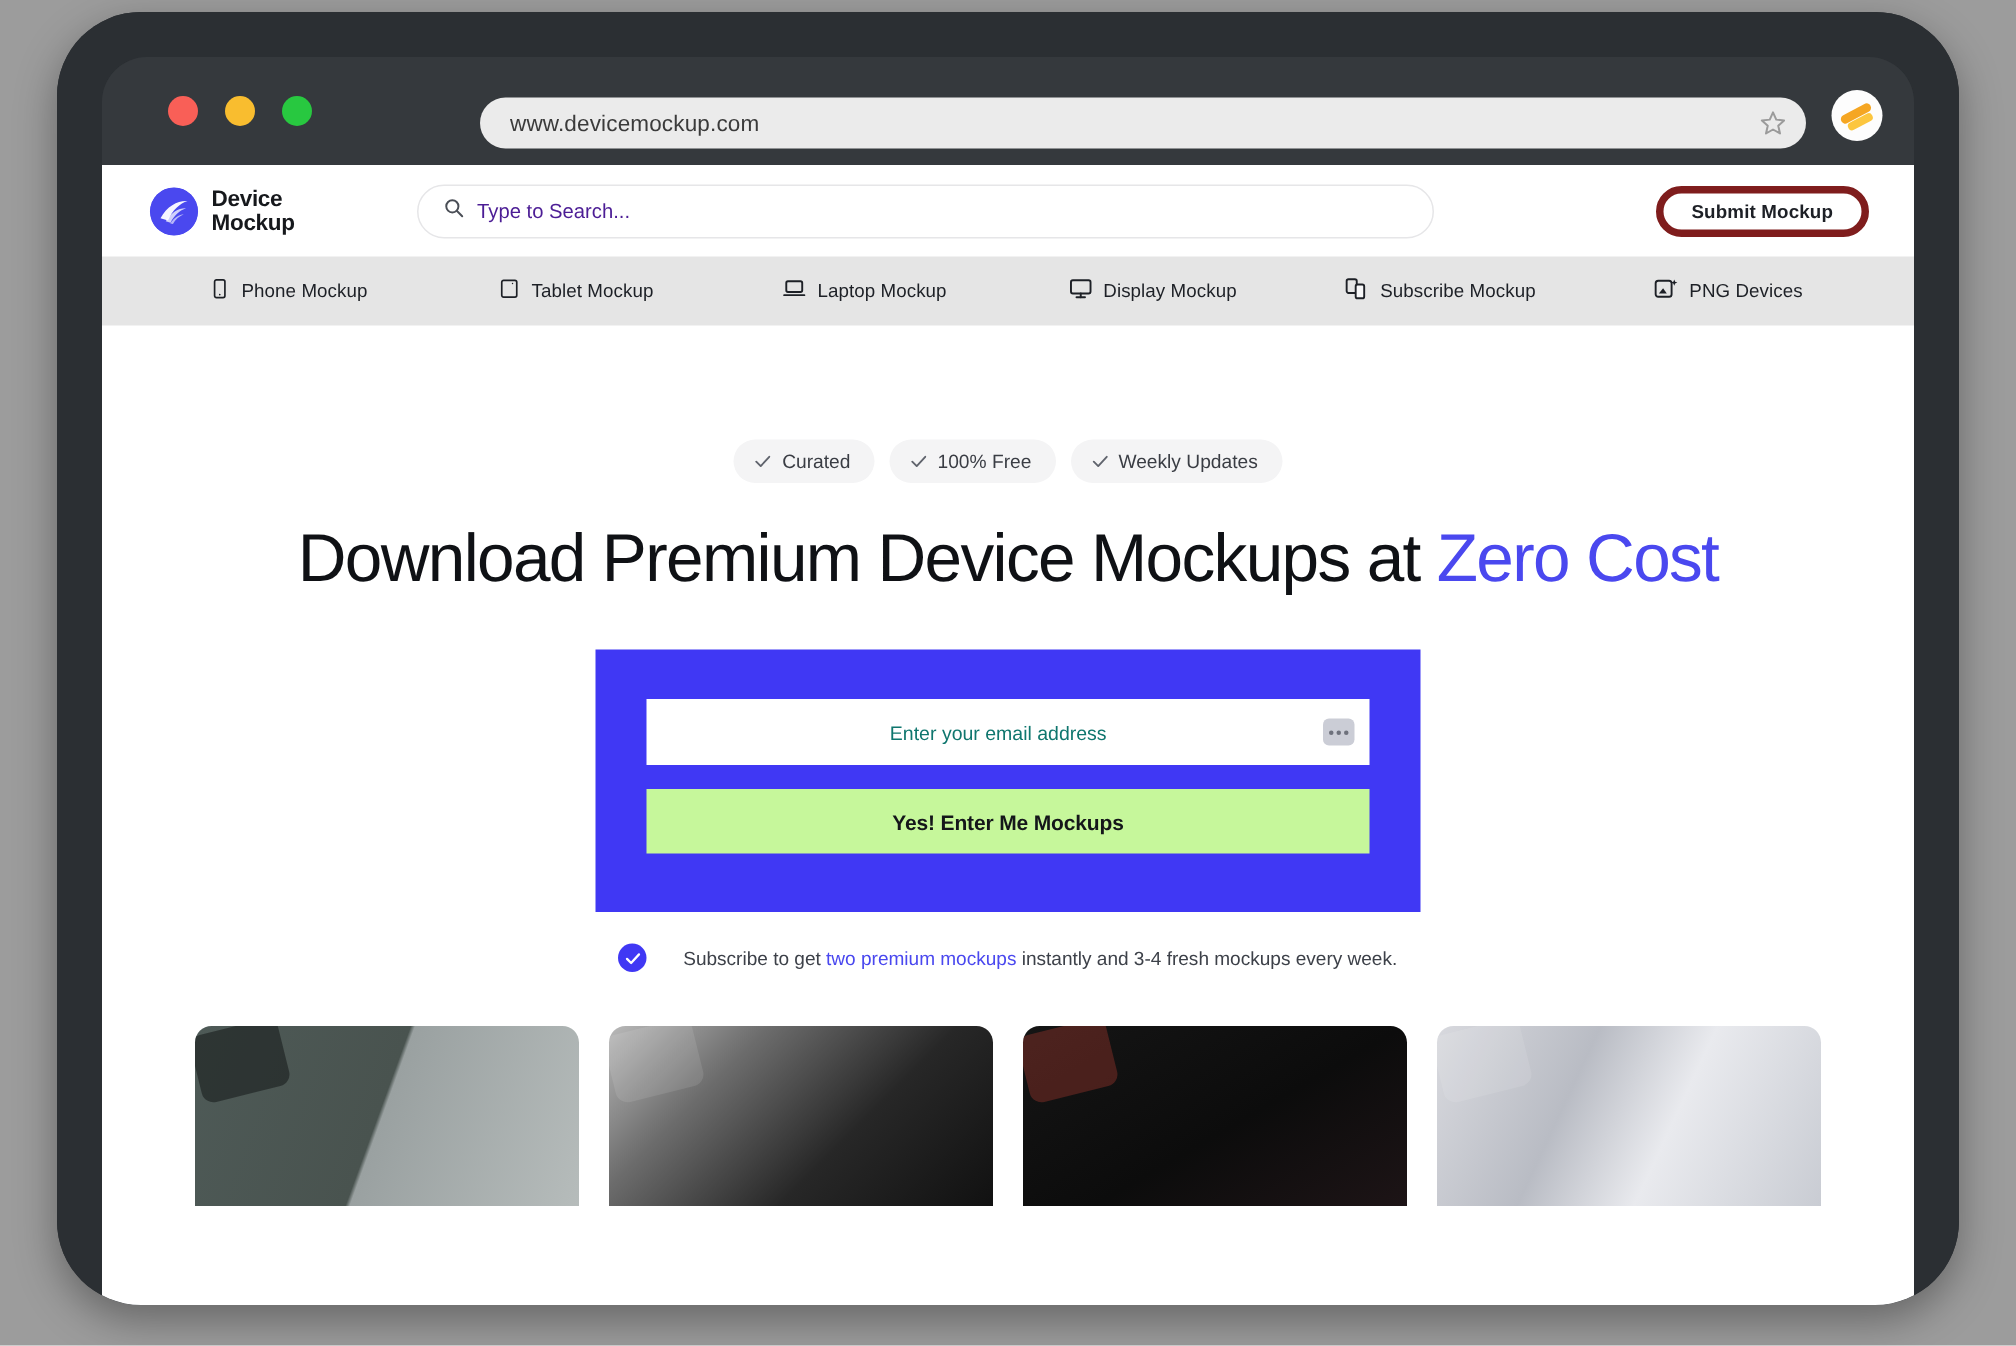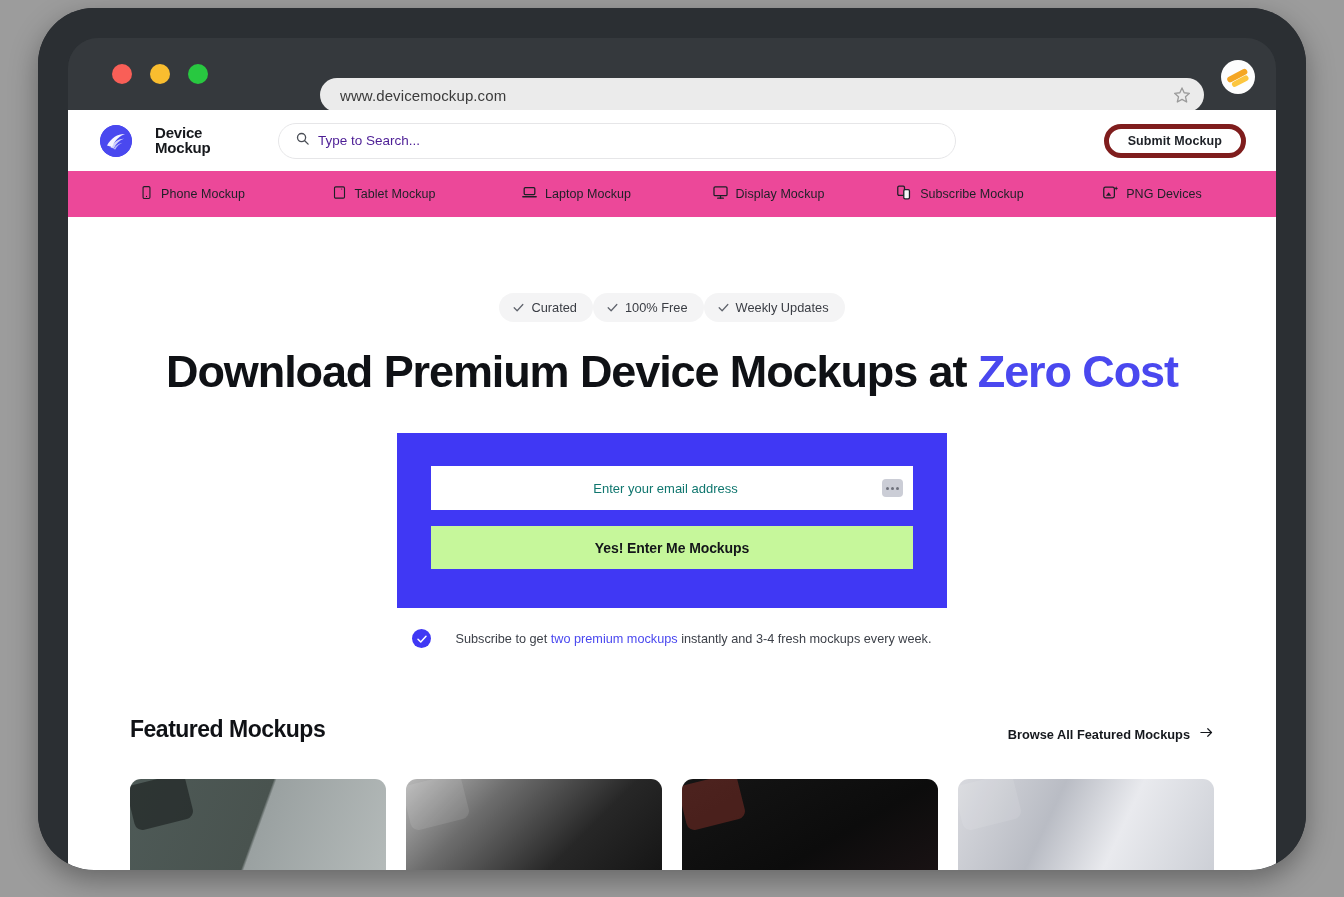--- a/index.html
+++ b/index.html
@@ -46,21 +46,21 @@
     position: relative;
   }
   .dots { display: flex; gap: 18px; margin-left: 22px; }
   .dot { width: 20px; height: 20px; border-radius: 50%; }
   .dot.r { background: #f95f57; }
   .dot.y { background: #f9bd2f; }
   .dot.g { background: #28c840; }
 
   .urlbar {
     position: absolute;
-    left: 252px; top: 40px;
+    left: 252px; top: 27px;
     width: 884px; height: 34px;
     background: #ebebeb;
     border-radius: 17px;
     display: flex;
     align-items: center;
     padding: 0 12px 0 20px;
   }
   .urltext {
     font-size: 15px; color: #3b3b3b;
     letter-spacing: .1px;
@@ -84,21 +84,21 @@
 
   
   .page { background: #ffffff; height: 760px; overflow: hidden; position: relative; }
 
   .site-header {
     height: 61px;
     display: flex; align-items: center;
     padding: 0 30px 0 32px;
     background: #fff;
   }
-  .logo { display: flex; align-items: flex-start; gap: 23px; width: 178px; flex: 0 0 auto; }
+  .logo { display: flex; align-items: flex-end; gap: 9px; width: 178px; flex: 0 0 auto; }
   .logo-mark { width: 32px; height: 32px; border-radius: 50%; background: #4a48ef; position: relative; overflow: hidden; flex:0 0 auto;}
   .logo-text { font-size: 15px; font-weight: 700; line-height: 1.06; color: #16181c; letter-spacing: -.2px; }
 
   .searchbox {
     flex: 1;
     height: 36px; max-width: 678px;
     border: 1px solid #e6e6e8;
     border-radius: 18px;
     display: flex; align-items: center;
     padding: 0 16px; gap: 8px;
@@ -112,48 +112,48 @@
     border: 5px solid #7f1d1d; border-radius: 17px;
     background: #fff;
     font-size: 12.5px; font-weight: 600; color: #1d2026;
     display: flex; align-items: center; cursor: pointer;
     letter-spacing: .1px;
     flex: 0 0 auto;
   }
 
   .navbar {
     height: 46px;
-    background: #ec4899;
+    background: #e5e5e5;
     display: flex; align-items: center;
     padding: 0 28px;
   }
   .navitem {
     display: flex; align-items: center; gap: 7px;
     flex: 1 1 0; justify-content: center;
     font-size: 12.5px; font-weight: 500; color: #1d2026;
     cursor: pointer; white-space: nowrap;
     letter-spacing: .05px;
   }
   .navitem svg { flex: 0 0 auto; }
 
   
   .hero { padding-top: 76px; text-align: center; }
-  .badges { display: flex; justify-content: center; }
+  .badges { display: flex; justify-content: center; gap: 10px; }
   .badge {
     display: inline-flex; align-items: center; gap: 6px;
     background: #f4f4f5; border-radius: 16px;
     padding: 7px 16px 7px 13px;
     font-size: 12.8px; color: #3a3d44; font-weight: 500;
   }
   .badge svg { color: #60646d; }
 
   h1.headline {
     margin-top: 24px;
     font-size: 45px; line-height: 1.14;
-    font-weight: 700; color: #0f1115;
+    font-weight: 400; color: #0f1115;
     letter-spacing: -1.1px;
   }
   h1.headline .accent { color: #4a48ef; }
 
   .signup {
     width: 550px; margin: 36px auto 0;
     background: #4038f4;
     padding: 33px 34px 39px;
   }
   .email-row {
@@ -403,32 +403,20 @@
         <div class="subnote">
           <span class="check-circle">
             <svg viewBox="0 0 24 24" width="12" height="12" fill="none" stroke="#fff" stroke-width="3" stroke-linecap="round" stroke-linejoin="round">
                 <polyline points="4,12.5 9.5,18 20,6.5"></polyline>
               </svg>
           </span>
           <span><span>Subscribe to get </span><a href="#">two premium mockups</a><span> instantly and 3-4 fresh mockups every week.</span></span>
         </div>
       </div>
 
-      <div class="featured-head">
-        <h2>Featured Mockups</h2>
-        <div class="browse-all">
-          <span>Browse All Featured Mockups</span>
-          <span>
-            <svg viewBox="0 0 24 24" width="15" height="15" fill="none" stroke="#15181d" stroke-width="1.9" stroke-linecap="round" stroke-linejoin="round">
-                <line x1="3" y1="12" x2="20" y2="12"></line>
-                <polyline points="14,6 20,12 14,18"></polyline>
-              </svg>
-          </span>
-        </div>
-      </div>
 
       <div class="cards">
         <div class="card c1"><span class="blob"></span></div>
         <div class="card c2"><span class="blob"></span></div>
         <div class="card c3"><span class="blob"></span></div>
         <div class="card c4"><span class="blob"></span></div>
       </div>
 
     </div>
   </div>

